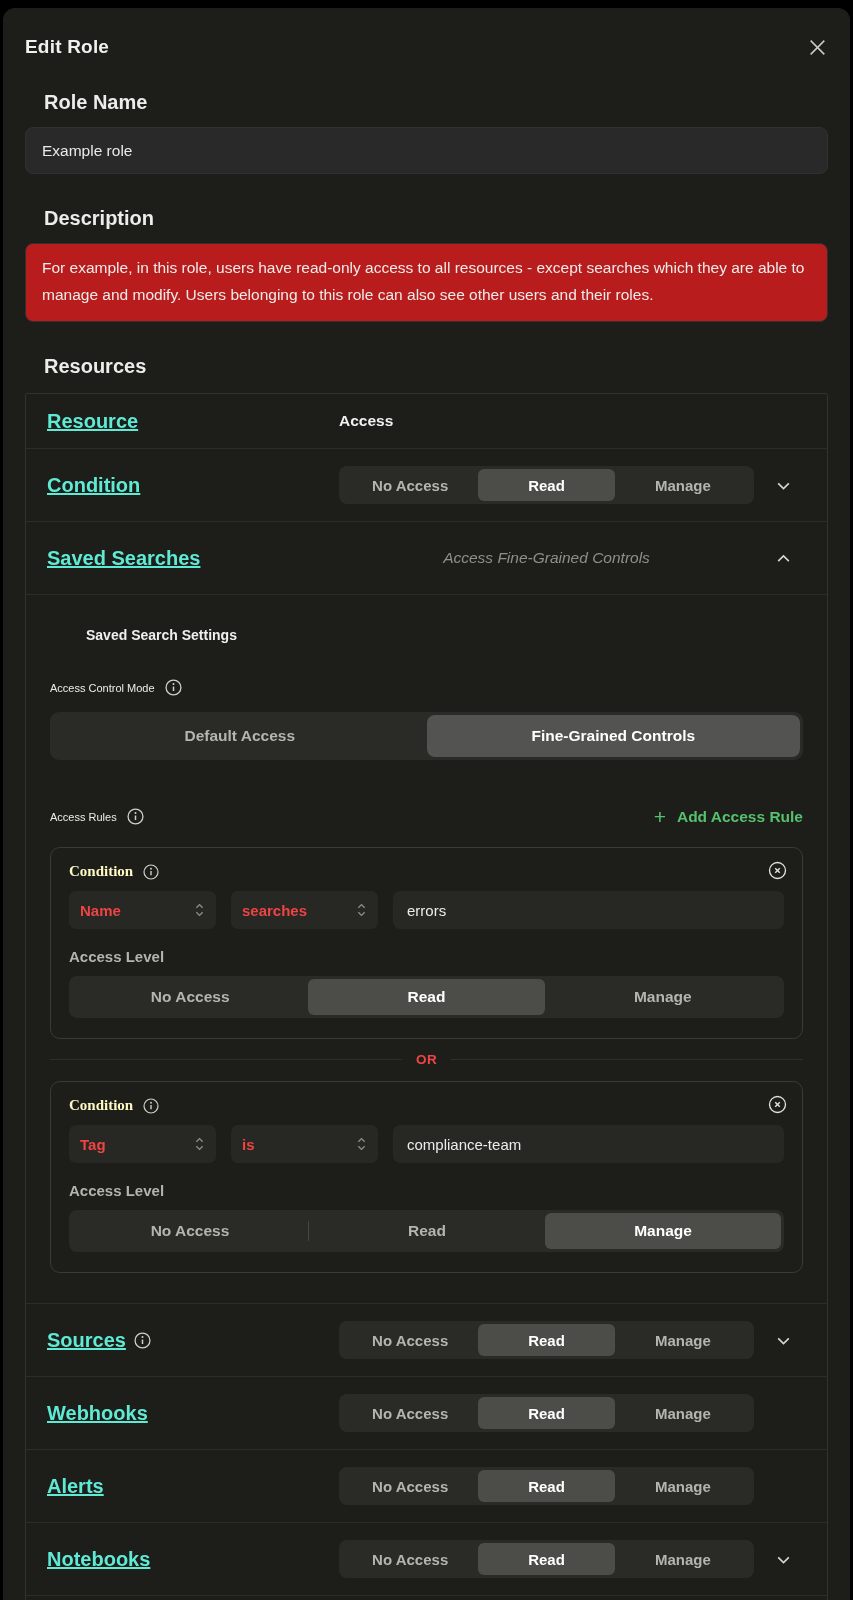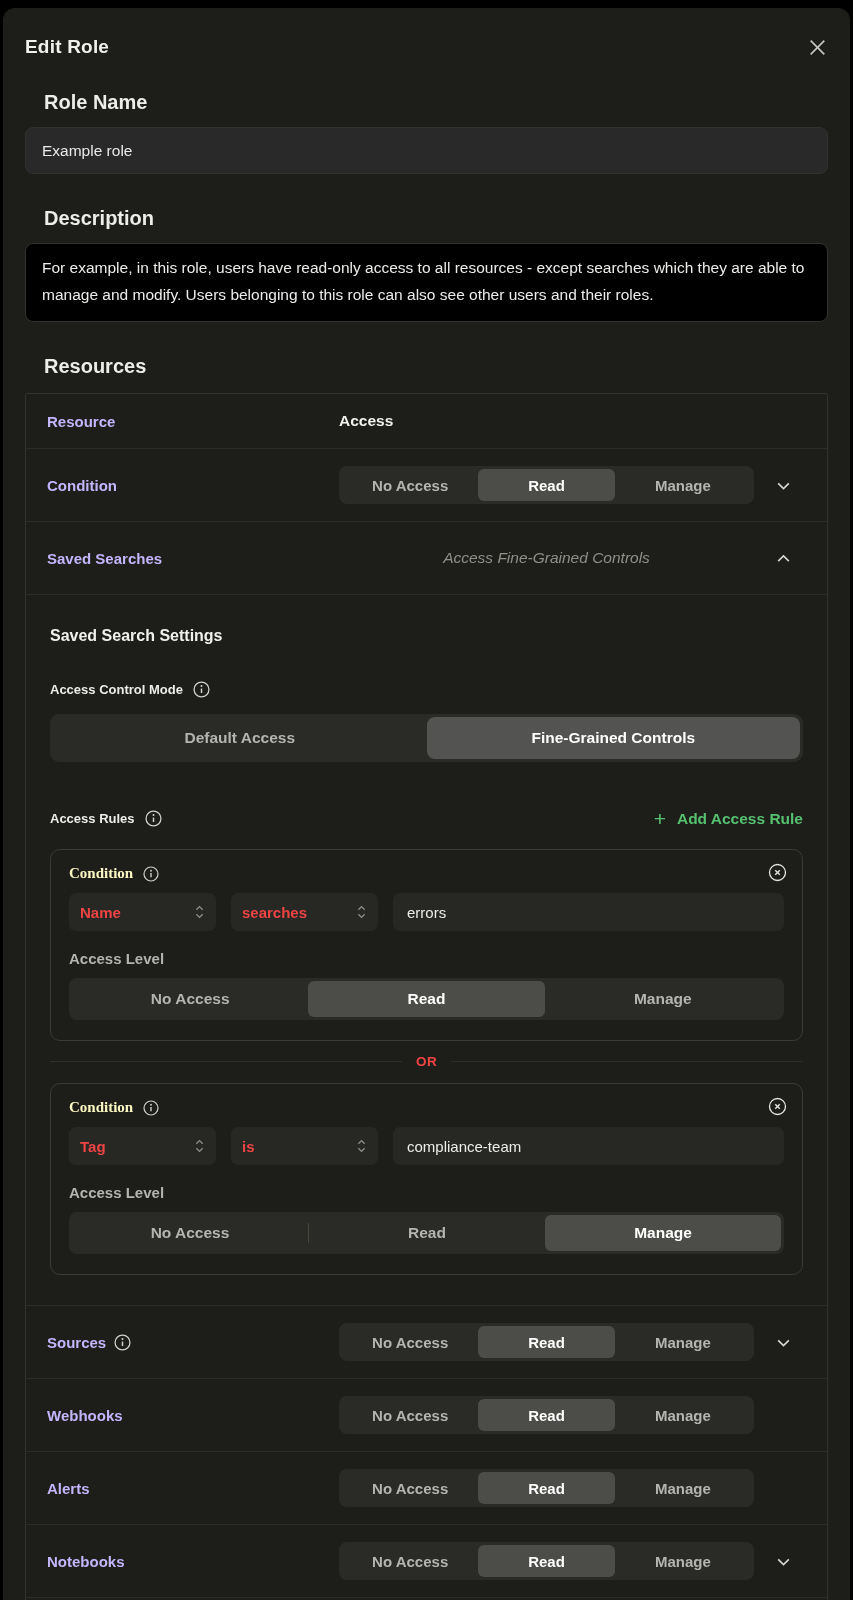--- a/index.html
+++ b/index.html
@@ -11,49 +11,49 @@
   
   .hdr { display:flex; align-items:center; justify-content:space-between; }
   .title { font-size:19px; font-weight:700; letter-spacing:.2px; }
   .close-x { color:#c9c9c6; cursor:pointer; display:flex; }
 
   
   .fld-label { margin-top:33px; font-size:20px; font-weight:700; color:#ececea;margin-left:19px; }
   .text-input { margin-top:13px; height:47px; background:#29292a; border:1px solid #31312f;
     border-radius:8px; display:flex; align-items:center; padding:0 16px;
     font-size:15.5px; color:#e9e9e7; }
-  .textarea { margin-top:13px; background:#000000; border:1px solid #31312f; border-radius:8px;
+  .textarea { margin-top:13px; background:#b91c1c; border:1px solid #31312f; border-radius:8px;
     padding:11px 16px 13px; font-size:15.5px; line-height:1.72; color:#ececea; }
 
   
   .table { margin-top:15px; border:1px solid #32322e; border-radius:2px; }
   .t-head { display:flex; align-items:center; height:54px; padding:0 21px;
     font-size:15.5px; font-weight:700; }
   .t-row { display:flex; align-items:center; height:73px; padding:0 21px;
     border-top:1px solid #2c2c28; }
   .col-name { width:292px; display:flex; align-items:center; gap:8px;
-    font-size:15px; font-weight:600; color:#c4b5fd; }
+    font-size:20px; font-weight:600; color:#5eead4;text-decoration:underline; }
   .t-head .col-name { font-weight:700; }
   .chev { margin-left:auto; margin-right:14px; color:#d6d6d3; display:flex; cursor:pointer; }
 
   
   .seg { background:#2a2a27; border-radius:8px; display:flex; padding:3px; }
   .seg-sm { width:415px; height:38px; }
   .seg-btn { flex:1; display:flex; align-items:center; justify-content:center;
     border-radius:6px; font-size:15px; font-weight:600; color:#b4b4b0; cursor:pointer; }
   .seg-btn.sel { background:#4c4c48; color:#fff; font-weight:700; }
   .seg-divider { width:1px; background:#46463f; margin:8px 0; }
   .status-italic { width:415px; text-align:center; font-size:15.5px; font-style:italic;
     color:#8f8f8a; }
 
   
   .expanded { border-top:1px solid #2c2c28; padding:2px 24px 30px; }
-  .sub-title { margin-top:30px; font-size:16px; font-weight:700; }
-  .inline-label { display:flex; align-items:center; gap:10px; font-size:13px;
-    font-weight:700; color:#ececea; }
+  .sub-title { margin-top:30px; font-size:14px; font-weight:700;margin-left:36px; }
+  .inline-label { display:flex; align-items:center; gap:10px; font-size:11px;
+    font-weight:400; color:#ececea; }
   .mode-row { margin-top:36px; }
   .info-i { color:#d0d0cc; display:flex; }
   .toggle { margin-top:16px; height:48px; background:#2a2a27; border-radius:9px;
     display:flex; padding:3px; }
   .toggle-opt { flex:1; display:flex; align-items:center; justify-content:center;
     border-radius:8px; font-size:15.5px; font-weight:700; color:#b4b4b0; cursor:pointer; }
   .toggle-opt.sel { background:#535351; color:#fff; }
   .rules-head { margin-top:46px; display:flex; align-items:center; }
   .add-rule { margin-left:auto; display:flex; align-items:center; gap:11px;
     font-size:15.5px; font-weight:700; cursor:pointer; }

